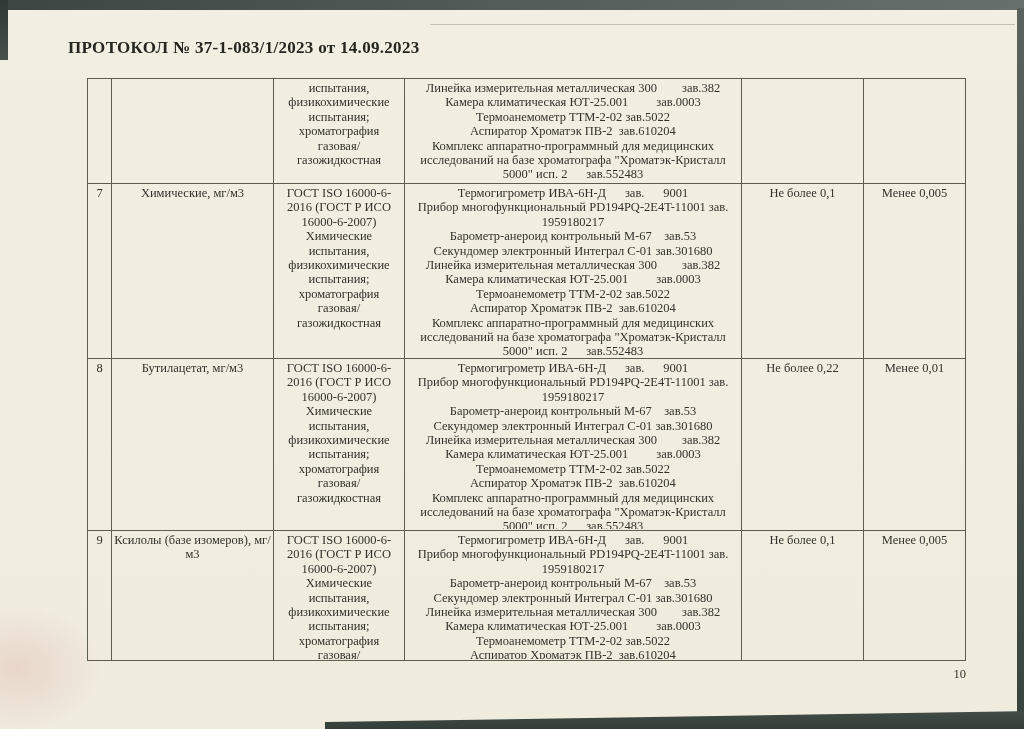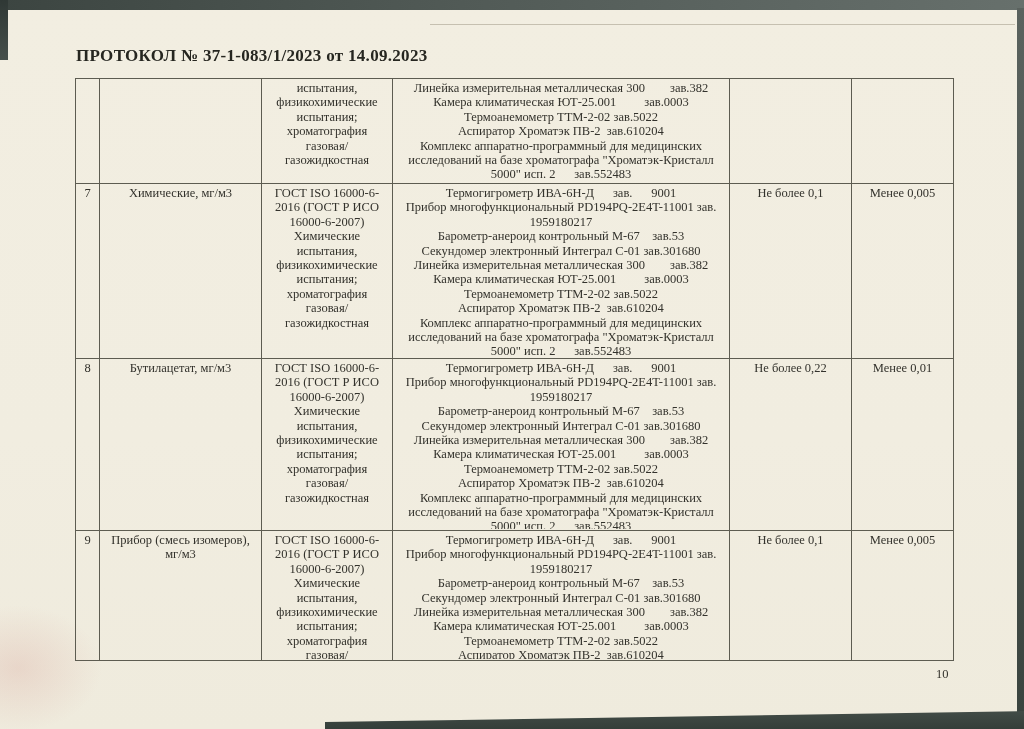--- a/index.html
+++ b/index.html
@@ -20,41 +20,41 @@
     background:linear-gradient(180deg,#2f3835,#47504b);}
   .edge-right{position:absolute;left:1017px;top:8px;width:7px;height:721px;
     background:linear-gradient(180deg,#5a625e 0%,#4a534e 55%,#39433e 100%);}
   .edge-bottom{position:absolute;left:325px;top:706px;width:699px;height:23px;
     background:linear-gradient(180deg,#46504b,#343e39);
     clip-path:polygon(0 70%,100% 22%,100% 100%,0 100%);}
   .crease{position:absolute;left:430px;top:24px;width:585px;height:1px;
     background:rgba(125,118,97,0.38);}
 
   .title{
-    position:absolute;left:68px;top:38px;margin:8px;
+    position:absolute;left:68px;top:38px;margin:0;
     font-size:17px;font-weight:bold;color:#262620;letter-spacing:0.3px;
   }
 
   table.doc{
-    position:absolute;left:75px;top:78px;width:878px;
+    position:absolute;left:87px;top:78px;width:878px;
     border-collapse:collapse;table-layout:fixed;
     font-size:12.5px;color:#33322c;
   }
   table.doc td{
     border:1px solid #5d5c51;
     vertical-align:top;text-align:center;
     padding:2px 2px 0 2px;
   }
   .r0{height:105px}.r1{height:175px}.r2{height:172px}.r3{height:130px}
   .cellwrap{white-space:pre-line;line-height:14.4px;overflow:hidden;}
   .ch0{max-height:101px}.ch1{max-height:171px}.ch2{max-height:168px}.ch3{max-height:126px}
 
   .pagenum{
     position:absolute;left:936px;top:667px;width:30px;
-    font-size:12.5px;color:#33322c;text-align:left;
+    font-size:12.5px;color:#33322c;text-align:right;
   }
 </style>
 </head>
 <body>
 
 <div class="paper"></div>
 <div class="crease"></div>
 <div class="edge-top"></div>
 <div class="edge-left-notch"></div>
 <div class="edge-right"></div>
@@ -178,21 +178,21 @@
         </td>
       <td>
           <div class="cellwrap ch2">Менее 0,01</div>
         </td>
     </tr>
     <tr class="r3">
       <td>
           <div class="cellwrap ch3">9</div>
         </td>
       <td>
-          <div class="cellwrap ch3">Прибор (смесь изомеров), мг/м3</div>
+          <div class="cellwrap ch3">Ксилолы (базе изомеров), мг/м3</div>
         </td>
       <td>
           <div class="cellwrap ch3">ГОСТ ISO 16000-6-
 2016 (ГОСТ Р ИСО
 16000-6-2007)
 Химические
 испытания,
 физикохимические
 испытания;
 хроматография

